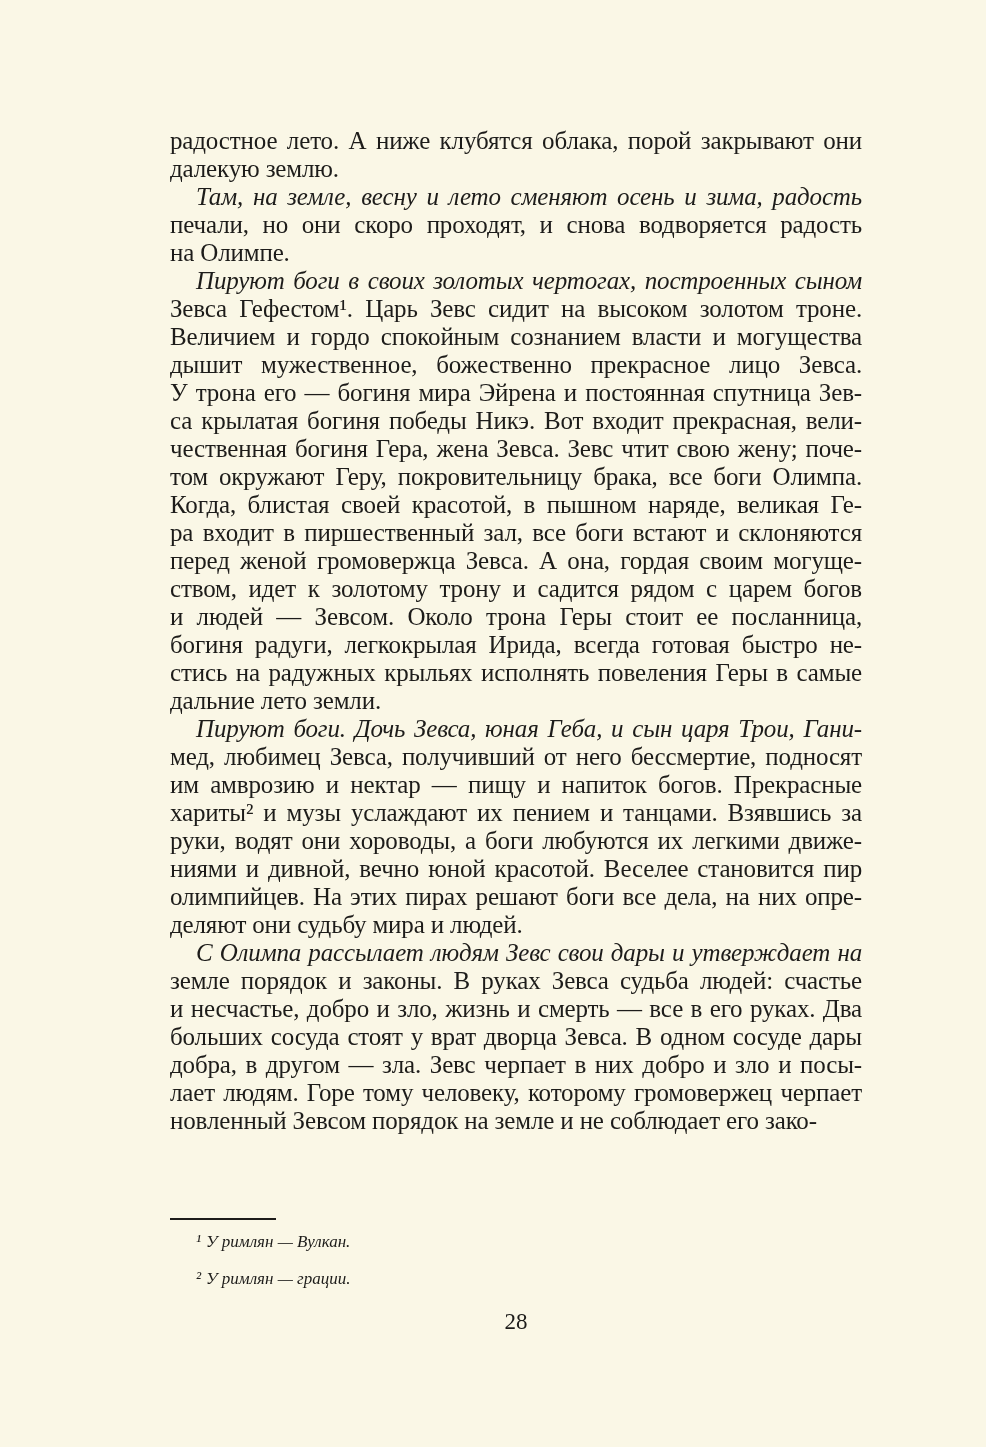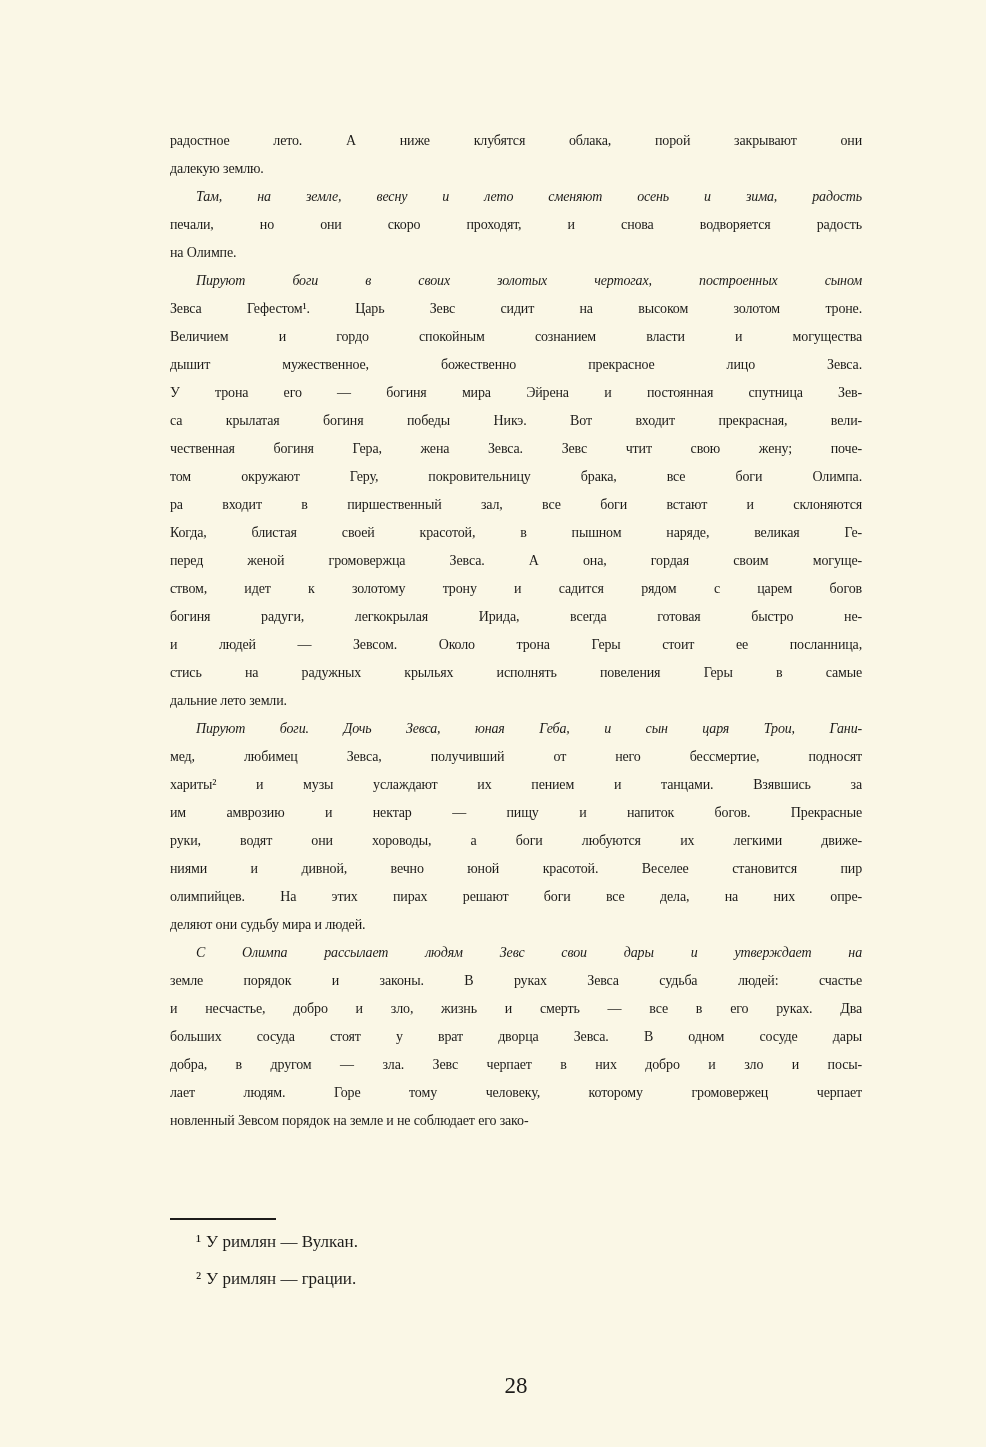--- a/index.html
+++ b/index.html
@@ -21,21 +21,21 @@
     margin: 0 auto;
     overflow: hidden;
   }
   .text-block {
     position: absolute;
     left: 170px;
     top: 127px;
     width: 692px;
   }
   .line {
-    font-size: 14px;
+    font-size: 25px;
     line-height: 28px;
     height: 28px;
     letter-spacing: -0.15px;
     text-align: justify;
     text-align-last: justify;
     overflow: hidden;
     white-space: normal;
   }
   .line.indent { padding-left: 26px; font-style: italic; }
   .line.last { text-align-last: left; }
@@ -45,32 +45,33 @@
     top: 1218px;
     width: 106px;
     height: 0;
     border-top: 2px solid var(--ink);
   }
   .footnotes {
     position: absolute;
     left: 196px;
     top: 1231px;
     width: 640px;
+    font-style: italic;
   }
   .footnote {
     font-size: 17px;
     line-height: 22px;
     margin-bottom: 15px;
     text-align: left;
   }
   .fn-marker { margin-right: 5px; }
   .page-number {
     position: absolute;
     left: 170px;
-    top: 1372px;
+    top: 1308px;
     width: 692px;
     text-align: center;
     font-size: 23px;
     line-height: 28px;
   }
 </style>
 </head>
 <body>
 
 <div class="page">
@@ -81,32 +82,32 @@
       <div class="line">печали, но они скоро проходят, и снова водворяется радость</div>
       <div class="line last">на Олимпе.</div>
       <div class="line indent">Пируют боги в своих золотых чертогах, построенных сыном</div>
       <div class="line">Зевса Гефестом¹. Царь Зевс сидит на высоком золотом троне.</div>
       <div class="line">Величием и гордо спокойным сознанием власти и могущества</div>
       <div class="line">дышит мужественное, божественно прекрасное лицо Зевса.</div>
       <div class="line">У трона его — богиня мира Эйрена и постоянная спутница Зев-</div>
       <div class="line">са крылатая богиня победы Никэ. Вот входит прекрасная, вели-</div>
       <div class="line">чественная богиня Гера, жена Зевса. Зевс чтит свою жену; поче-</div>
       <div class="line">том окружают Геру, покровительницу брака, все боги Олимпа.</div>
+      <div class="line">Когда, блистая своей красотой, в пышном наряде, великая Ге-</div>
       <div class="line">ра входит в пиршественный зал, все боги встают и склоняются</div>
-      <div class="line">Когда, блистая своей красотой, в пышном наряде, великая Ге-</div>
       <div class="line">перед женой громовержца Зевса. А она, гордая своим могуще-</div>
       <div class="line">ством, идет к золотому трону и садится рядом с царем богов</div>
+      <div class="line">и людей — Зевсом. Около трона Геры стоит ее посланница,</div>
       <div class="line">богиня радуги, легкокрылая Ирида, всегда готовая быстро не-</div>
-      <div class="line">и людей — Зевсом. Около трона Геры стоит ее посланница,</div>
       <div class="line">стись на радужных крыльях исполнять повеления Геры в самые</div>
       <div class="line last">дальние лето земли.</div>
       <div class="line indent">Пируют боги. Дочь Зевса, юная Геба, и сын царя Трои, Гани-</div>
       <div class="line">мед, любимец Зевса, получивший от него бессмертие, подносят</div>
+      <div class="line">им амврозию и нектар — пищу и напиток богов. Прекрасные</div>
       <div class="line">хариты² и музы услаждают их пением и танцами. Взявшись за</div>
-      <div class="line">им амврозию и нектар — пищу и напиток богов. Прекрасные</div>
       <div class="line">руки, водят они хороводы, а боги любуются их легкими движе-</div>
       <div class="line">ниями и дивной, вечно юной красотой. Веселее становится пир</div>
       <div class="line">олимпийцев. На этих пирах решают боги все дела, на них опре-</div>
       <div class="line last">деляют они судьбу мира и людей.</div>
       <div class="line indent">С Олимпа рассылает людям Зевс свои дары и утверждает на</div>
       <div class="line">земле порядок и законы. В руках Зевса судьба людей: счастье</div>
       <div class="line">и несчастье, добро и зло, жизнь и смерть — все в его руках. Два</div>
       <div class="line">больших сосуда стоят у врат дворца Зевса. В одном сосуде дары</div>
       <div class="line">добра, в другом — зла. Зевс черпает в них добро и зло и посы-</div>
       <div class="line">лает людям. Горе тому человеку, которому громовержец черпает</div>

